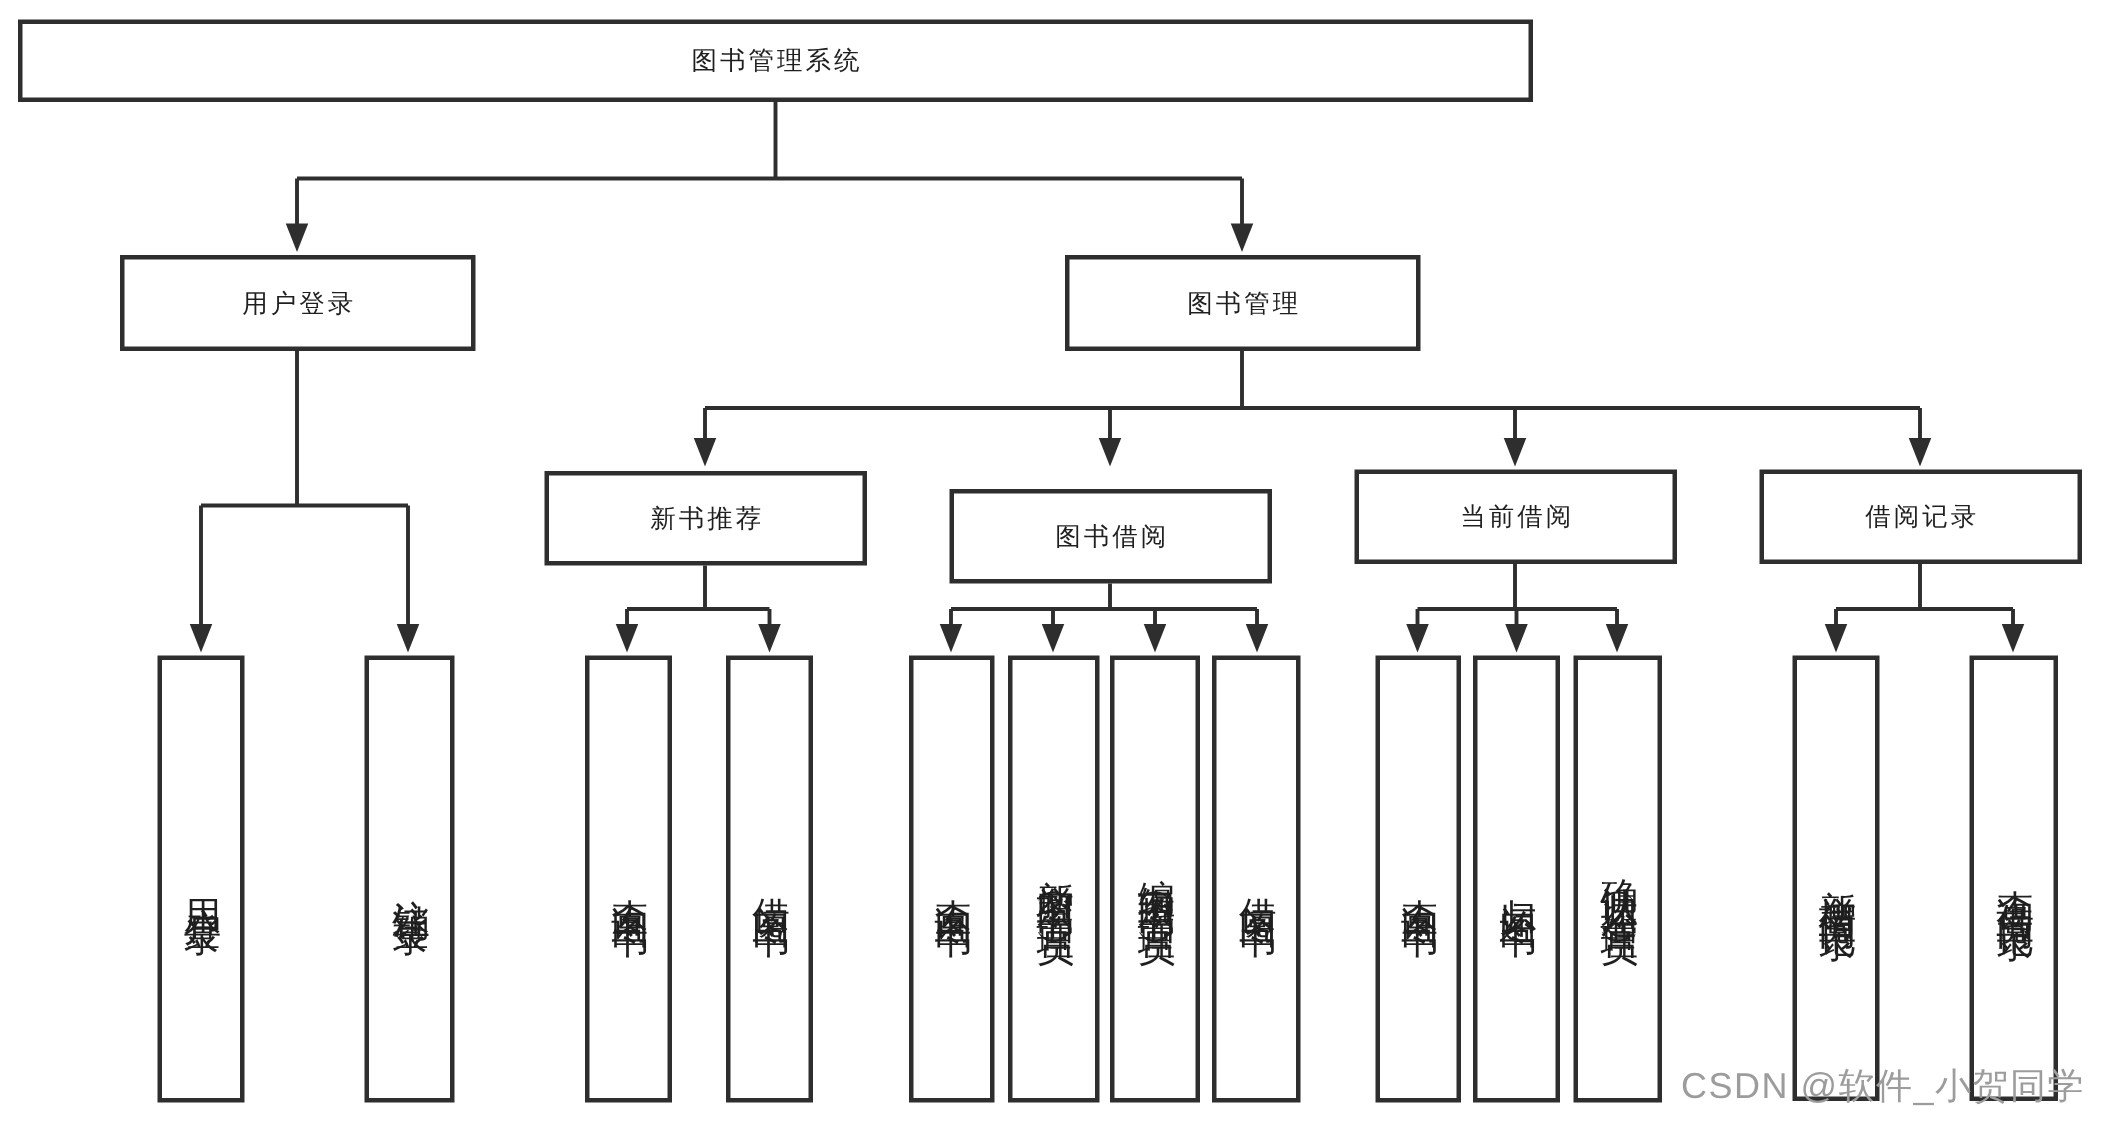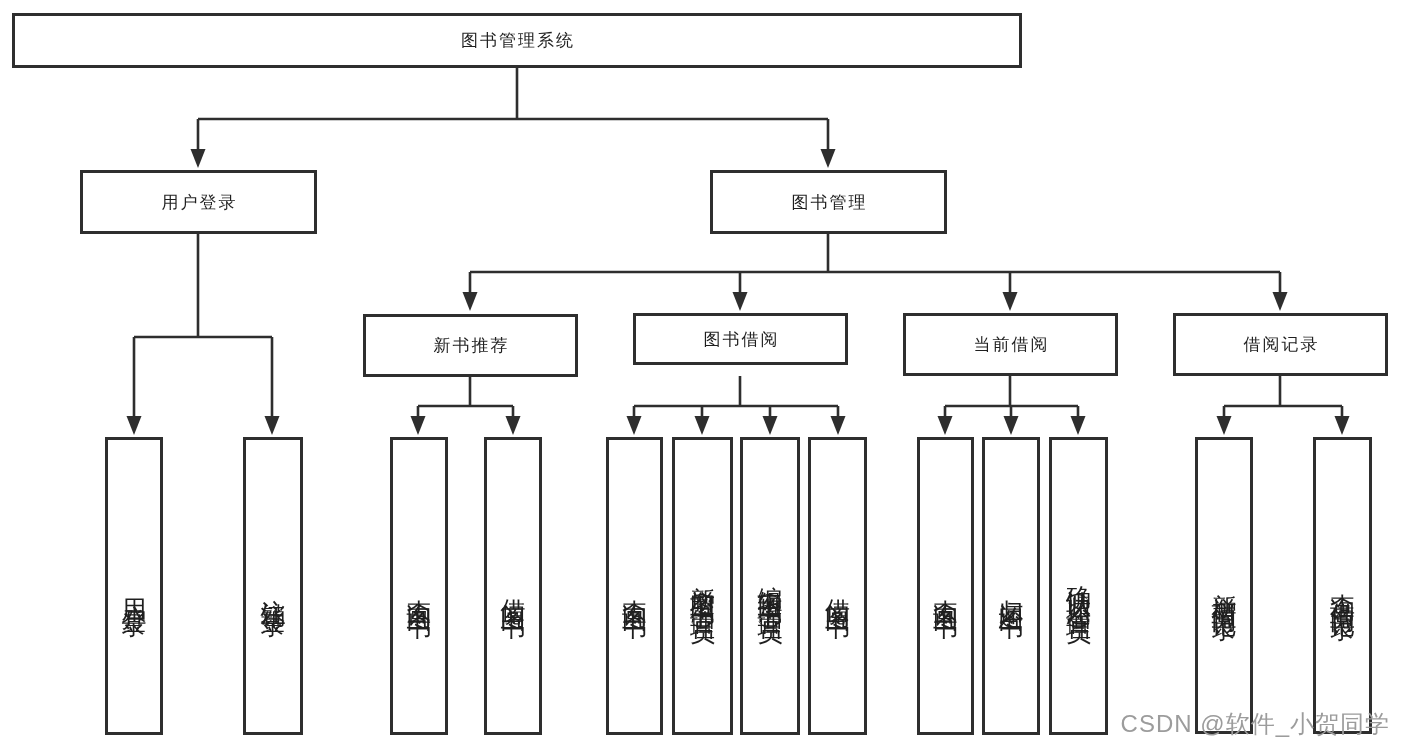--- a/index.html
+++ b/index.html
@@ -113,21 +113,21 @@
   <div class="box hbox" style="left:80px; top:170px; width:237px; height:64px">
     <span>用户登录</span>
   </div>
   <div class="box hbox" style="left:710px; top:170px; width:237px; height:64px">
     <span>图书管理</span>
   </div>
 
   <div class="box hbox" style="left:363px; top:314px; width:215px; height:63px">
     <span>新书推荐</span>
   </div>
-  <div class="box hbox" style="left:633px; top:313px; width:215px; height:52px">
+  <div class="box hbox" style="left:633px; top:326px; width:215px; height:63px">
     <span>图书借阅</span>
   </div>
   <div class="box hbox" style="left:1173px; top:313px; width:215px; height:63px">
     <span>借阅记录</span>
   </div>
   <div class="box hbox" style="left:903px; top:313px; width:215px; height:63px">
     <span>当前借阅</span>
   </div>
 
   <div class="box vbox" style="left:105px; top:437px; width:58px; height:298px">

